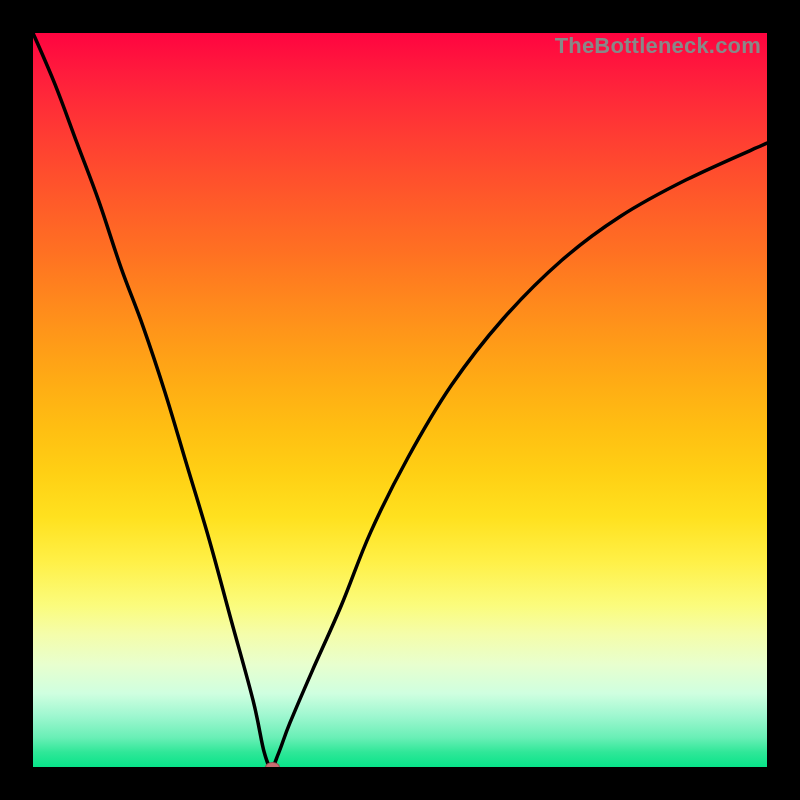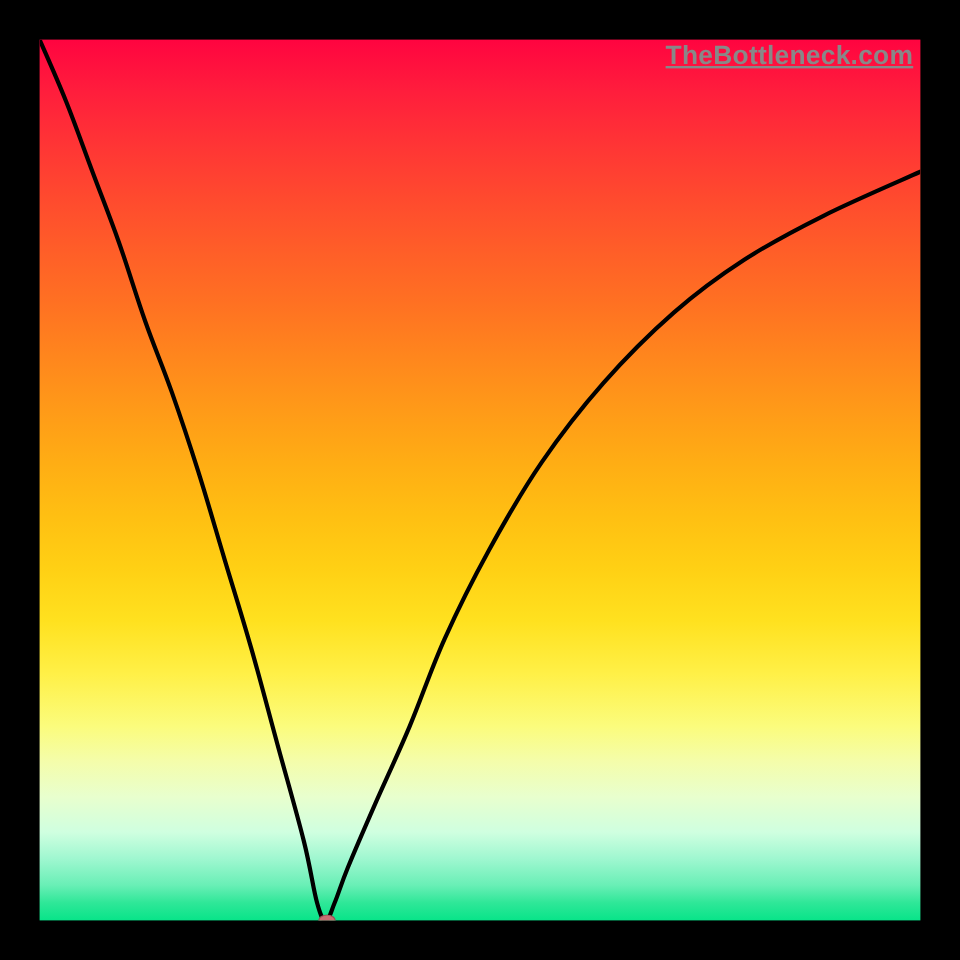--- a/index.html
+++ b/index.html
@@ -50,21 +50,20 @@
   .watermark {
     position: absolute;
     top: 0px;
     right: 6px;
     color: #888;
     font-size: 22px;
     font-weight: 600;
     letter-spacing: 0.2px;
     background: rgba(255,255,255,0);
     z-index: 5;
-    text-decoration: underline;
   }
   svg.curve {
     position: absolute;
     left: 0;
     top: 0;
     width: 734px;
     height: 734px;
     z-index: 3;
   }
   svg.curve path {

